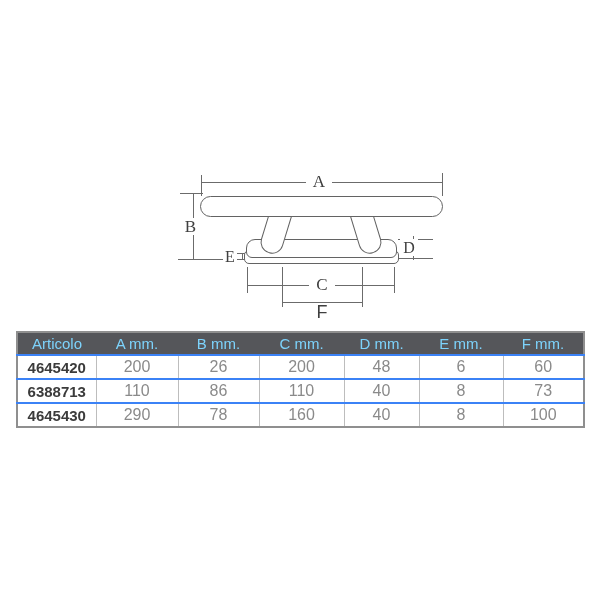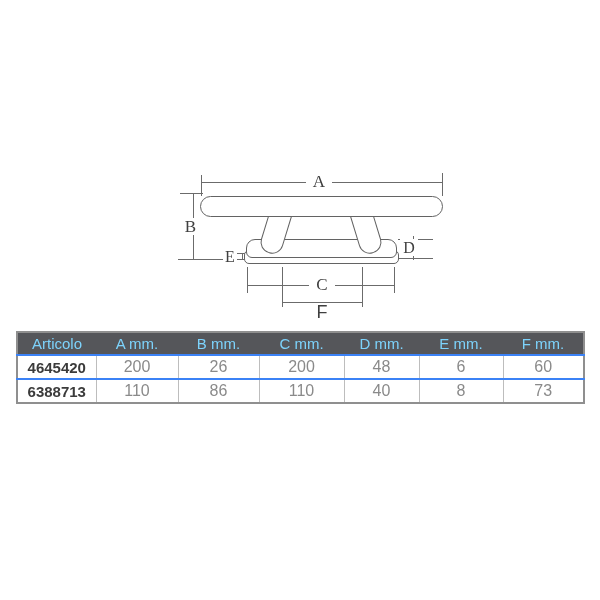--- a/index.html
+++ b/index.html
@@ -148,16 +148,25 @@
       </tr>
       <tr>
         <td class="articolo">6388713</td>
         <td>110</td>
         <td>86</td>
         <td>110</td>
         <td>40</td>
         <td>8</td>
         <td>73</td>
       </tr>
+      <tr>
+        <td class="articolo">4645430</td>
+        <td>290</td>
+        <td>78</td>
+        <td>160</td>
+        <td>40</td>
+        <td>8</td>
+        <td>100</td>
+      </tr>
     </tbody>
   </table>
 
 </div>
 
 </body></html>

